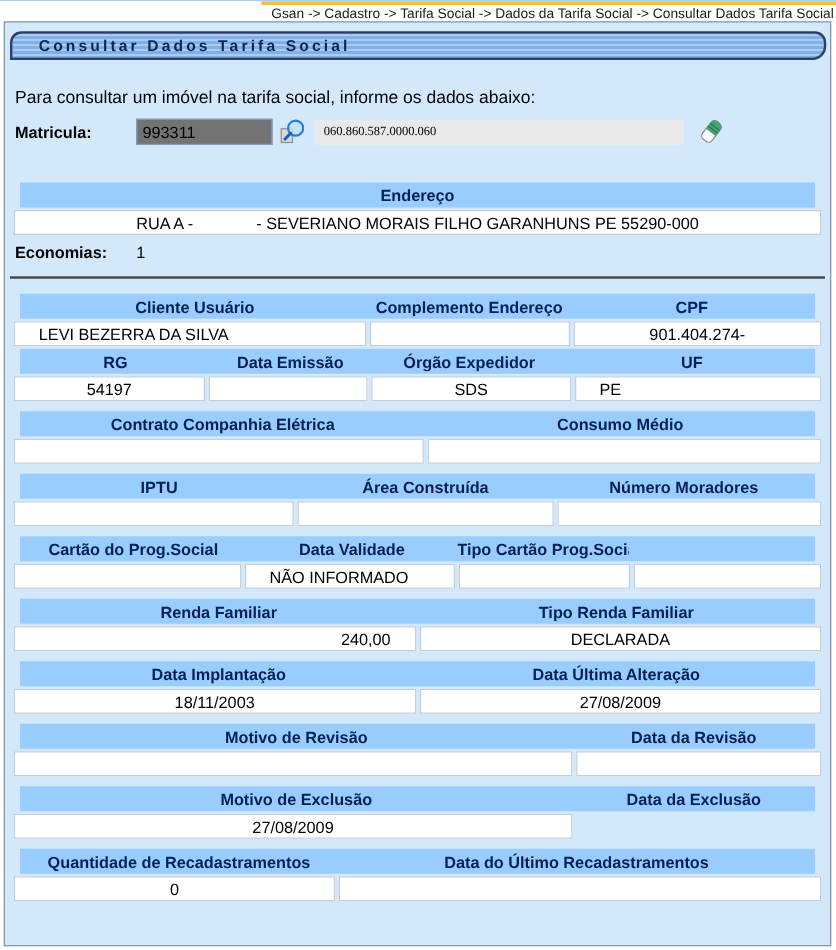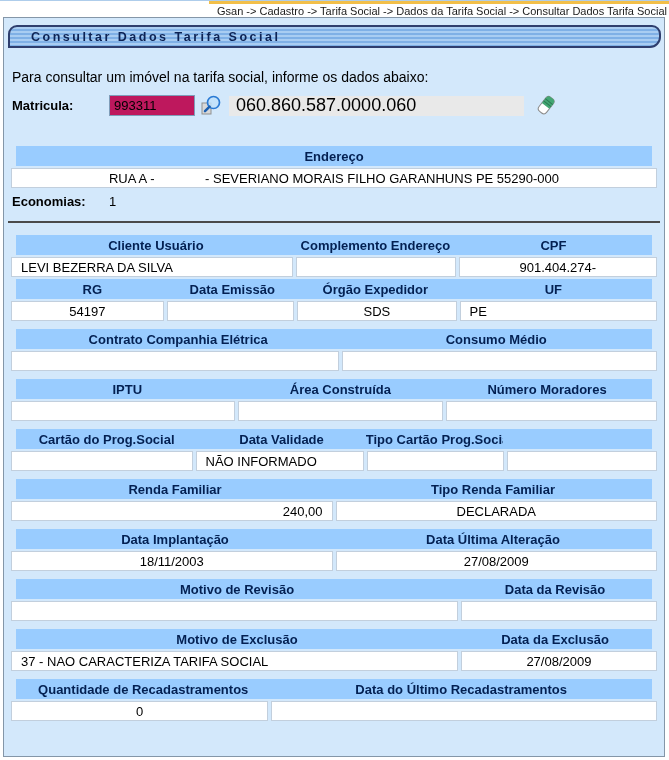--- a/index.html
+++ b/index.html
@@ -14,35 +14,35 @@
   .title-bar { margin:7px 3px 0 4px; height:23px; border:2px solid #2e3e6e;
                border-radius:9px 9px 11px 0;
                background:repeating-linear-gradient(to bottom,#a9cdf2 0 2px,#7fb0e6 2px 4px);
                display:flex; align-items:center; padding-left:21px; }
   .title-text { font-size:12.5px; font-weight:bold; letter-spacing:2.5px; color:#0d2355; }
 
   .instruction { margin:21px 0 0 8px; font-size:14px; color:#000; }
 
   .matricula-row { margin:9px 0 0 8px; display:flex; align-items:center; height:23px; }
   .matricula-label { font-size:13px; font-weight:bold; width:97px; color:#000; }
-  .matricula-input { width:86px; height:21px; border:1px solid #7f9db9; font-size:13px;
-                     padding:0 4px; background:#be185d; font-family:"Liberation Sans",sans-serif; }
+  .matricula-input { width:109px; height:21px; border:1px solid #7f9db9; font-size:13px;
+                     padding:0 4px; background:#737373; font-family:"Liberation Sans",sans-serif; }
   .icon-btn { background:none; border:none; padding:0; cursor:pointer; line-height:0; }
   .search-btn { margin-left:6px; }
   .inscricao-field { margin-left:7px; width:295px; height:20px; background:#e9e9e9;
-                     font-size:18px; display:flex; align-items:center; padding-left:7px; color:#000; }
+                     font-size:10px; display:flex; align-items:center; padding-left:7px; color:#000;font-family:Liberation Serif, serif; }
   .eraser-btn { margin-left:11px; }
 
   .section { margin:8px 7px 0 7px; }
   .section-cliente { margin-top:12px; }
   .hdr-row { display:grid; margin:0 5px; height:20px; background:#99ccff; align-items:center; }
   .hdr-cell { text-align:center; font-size:13px; font-weight:bold; color:#032052; white-space:nowrap; overflow:hidden; }
   .val-row { display:grid; gap:3px; margin-top:2px; }
   .val-cell { height:20px; background:#fff; border:1px solid #c2cfdd; font-size:13px; color:#000;
-              display:flex; align-items:center; justify-content:center; padding:0 9px;
+              display:flex; align-items:center; justify-content:center; padding:0 19px;
               overflow:hidden; white-space:pre; }
   .val-left  { justify-content:flex-start; }
   .val-right { justify-content:flex-end; }
 
   .cols-1        { grid-template-columns:1fr; }
   .cols-cliente1 { grid-template-columns:44fr 25fr 31fr; }
   .cols-cliente2 { grid-template-columns:24fr 20fr 25fr 31fr; }
   .cols-contrato { grid-template-columns:51fr 49fr; }
   .cols-iptu     { grid-template-columns:35fr 32fr 33fr; }
   .cols-cartao   { grid-template-columns:28.5fr 26.5fr 21.5fr 23.5fr; }
@@ -208,21 +208,20 @@
       <div class="val-cell"></div>
     </div>
   </div>
 
   <div class="section">
     <div class="hdr-row cols-revisao">
       <div class="hdr-cell">Motivo de Exclusão</div>
       <div class="hdr-cell">Data da Exclusão</div>
     </div>
     <div class="val-row cols-revisao">
-      <div class="val-cell val-left">37 - NAO CARACTERIZA TARIFA SOCIAL</div>
       <div class="val-cell">27/08/2009</div>
     </div>
   </div>
 
   <div class="section">
     <div class="hdr-row cols-recad">
       <div class="hdr-cell">Quantidade de Recadastramentos</div>
       <div class="hdr-cell">Data do Último Recadastramentos</div>
     </div>
     <div class="val-row cols-recad">

